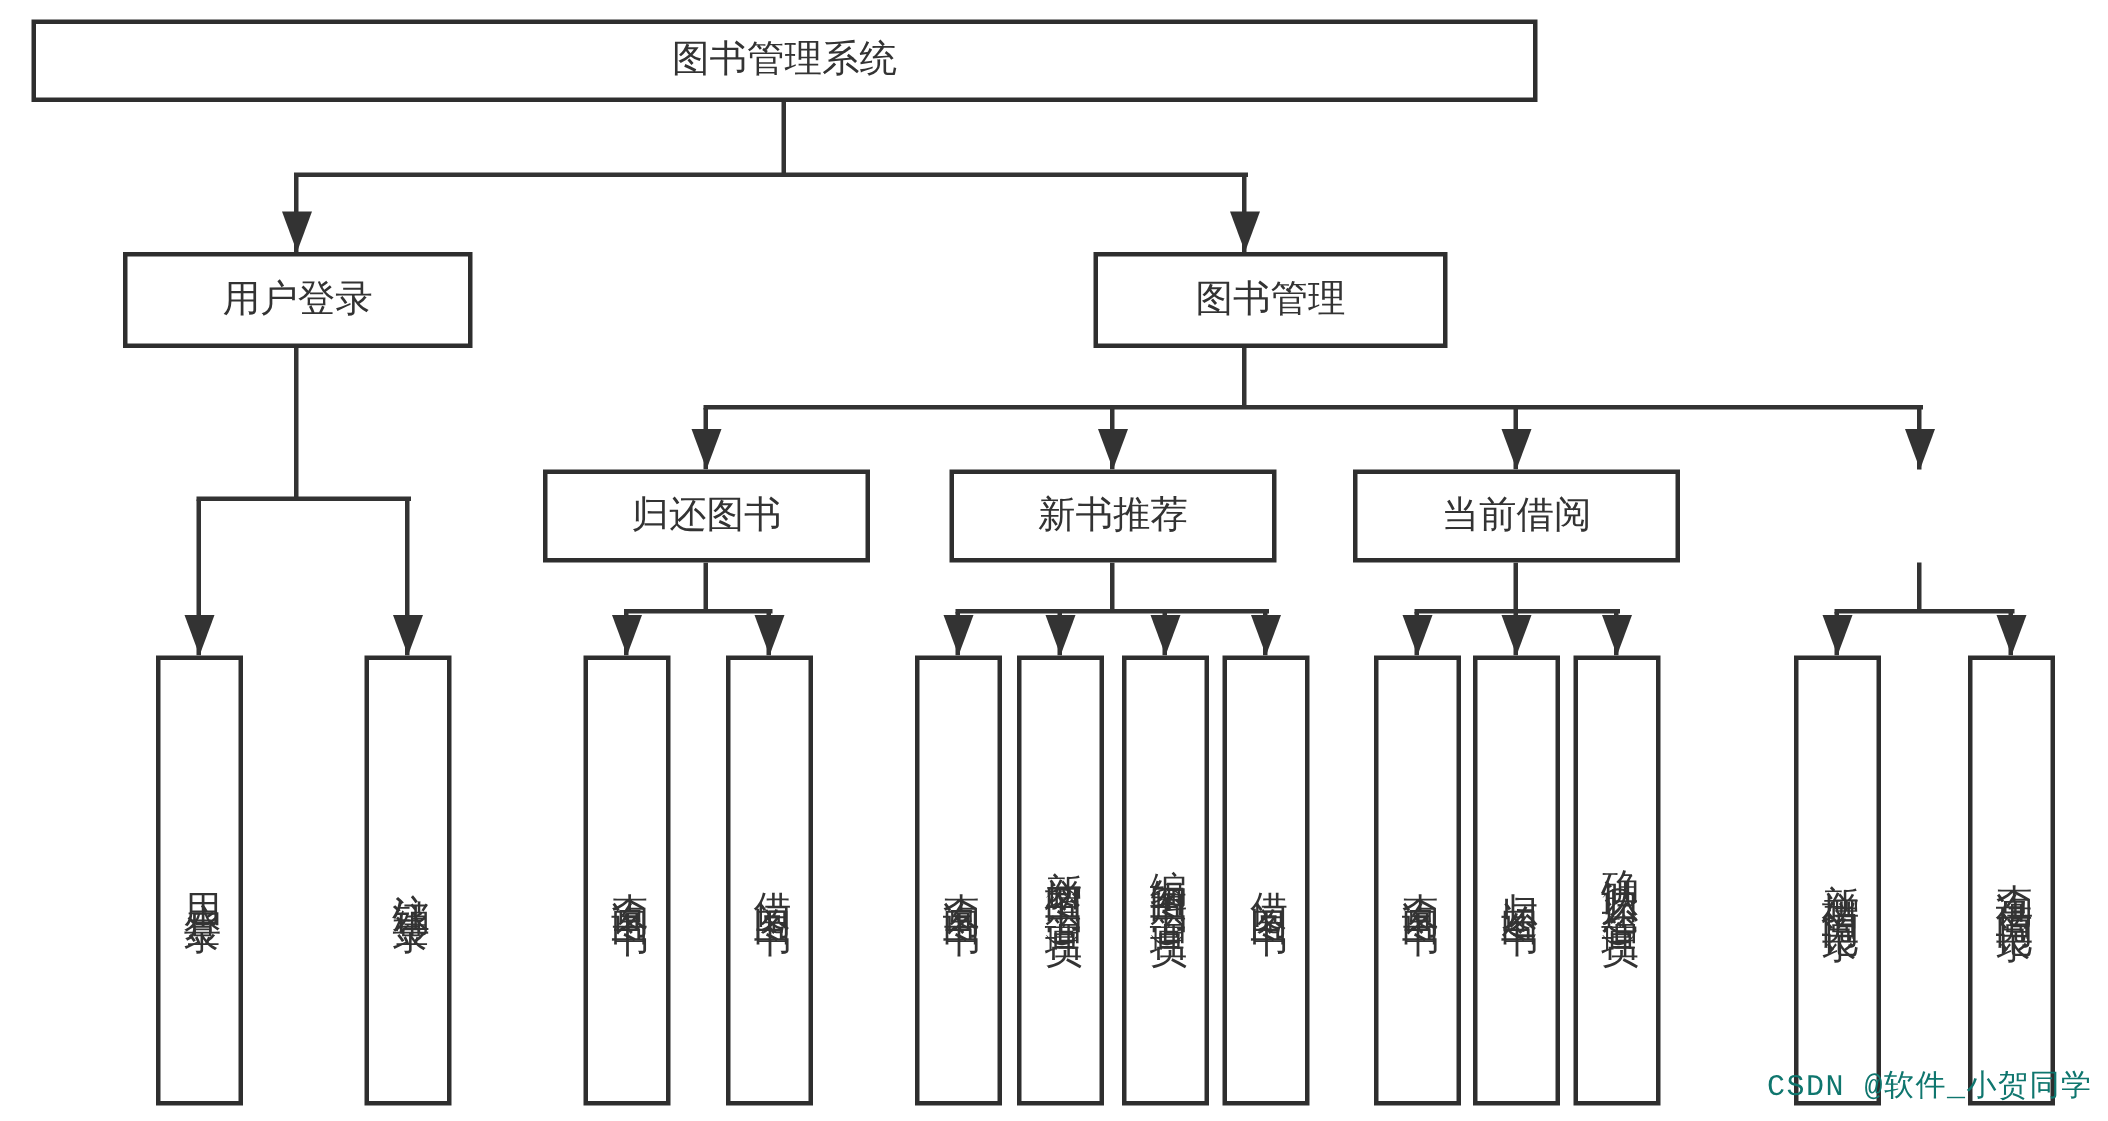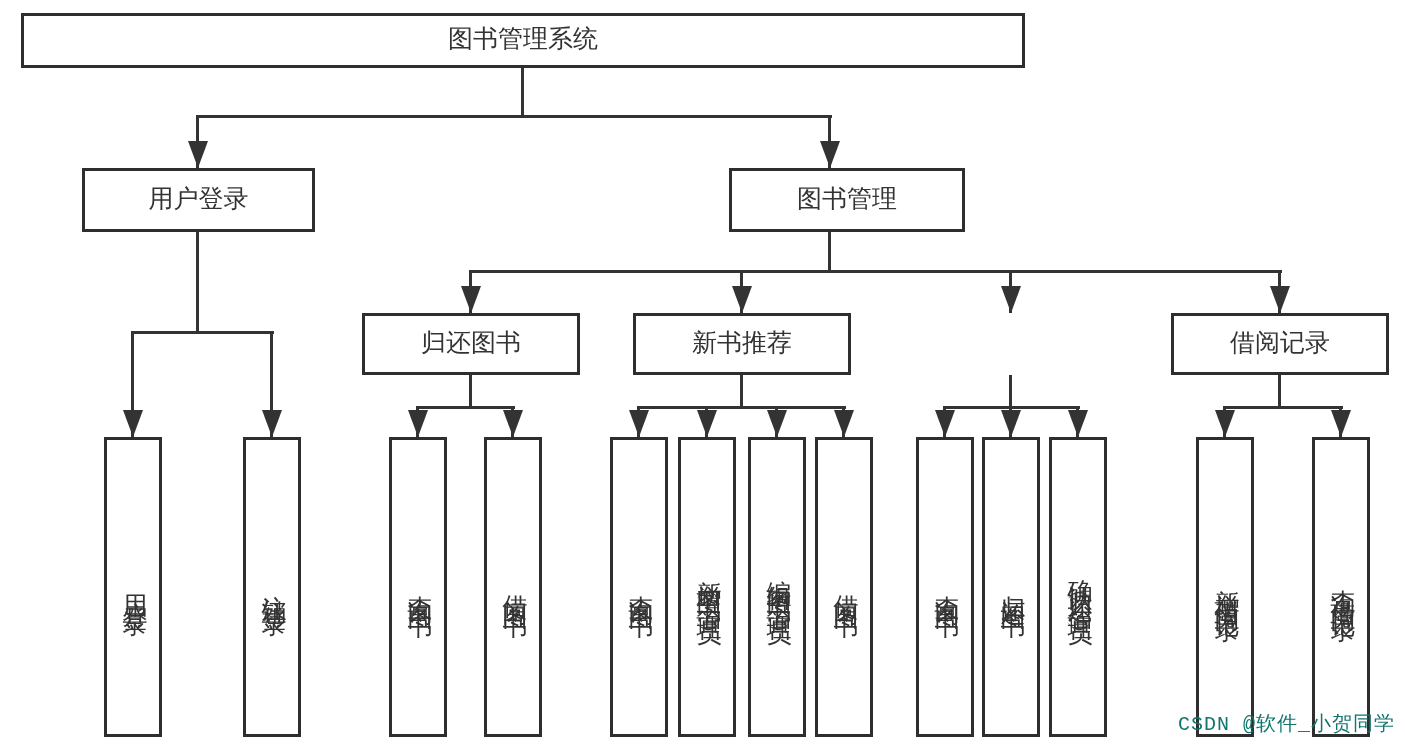--- a/index.html
+++ b/index.html
@@ -89,22 +89,22 @@
   <div class="box" style="left:729px;top:168px;width:236px;height:64px">
     <span>图书管理</span>
   </div>
 
   <div class="box" style="left:362px;top:313px;width:218px;height:62px">
     <span>归还图书</span>
   </div>
   <div class="box" style="left:633px;top:313px;width:218px;height:62px">
     <span>新书推荐</span>
   </div>
-  <div class="box" style="left:1171px;top:313px;width:218px;height:62px">
-    <span>借阅记录</span>
+  <div class="box" style="left:902px;top:313px;width:218px;height:62px">
+    <span>当前借阅</span>
   </div>
 
   <div class="box leaf" style="left:104px">
     <span class="vtext">用户登录</span>
   </div>
   <div class="box leaf" style="left:243px">
     <span class="vtext">注销登录</span>
   </div>
 
   <div class="box leaf" style="left:389px">

